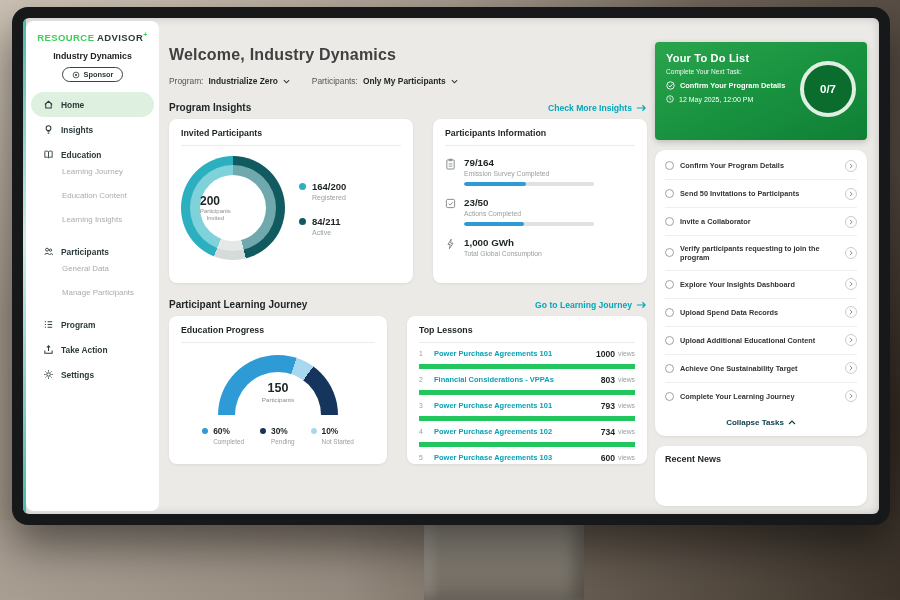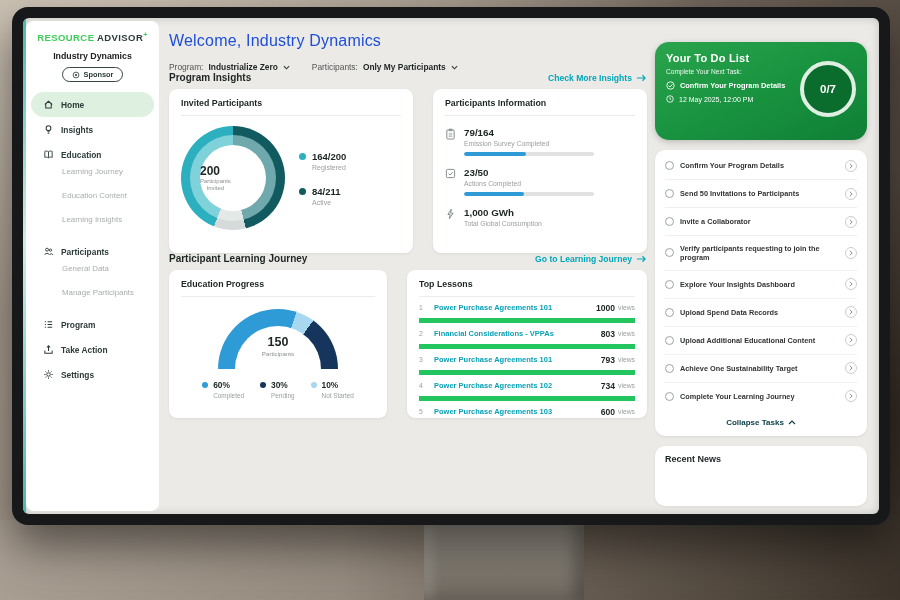--- a/index.html
+++ b/index.html
@@ -34,25 +34,25 @@
   .nav{margin-top:10px}
   .nav-item{display:flex;align-items:center;gap:7px;height:25px;padding-left:12px;margin:0 5px;
     font-size:8.4px;font-weight:bold;color:#2d3a3a;border-radius:13px;cursor:pointer}
   .nav-item.active{background:#def0e0}
   .nav-item svg{flex:none;color:#2d3a3a}
   .nav-sub{display:flex;align-items:flex-start;height:24px;padding-left:31px;margin:0 5px;
     font-size:7.9px;color:#a7adab;cursor:pointer}
 
   
   .main{position:absolute;left:146px;top:0;width:478px;height:100%}
-  .page-title{margin-top:14px;font-size:16px;font-weight:normal;color:#1d4ed8;letter-spacing:.2px}
+  .page-title{margin-top:28px;font-size:16px;font-weight:bold;color:#404040;letter-spacing:.2px}
   .filters{display:flex;gap:22px;margin-top:12px;align-items:center}
   .filter{display:flex;align-items:center;gap:5px;font-size:8.4px;color:#555;cursor:pointer}
   .filter b{color:#1d2424;font-size:8.4px}
-  .sec-row{display:flex;justify-content:space-between;align-items:center;}
+  .sec-row{display:flex;justify-content:space-between;align-items:center;margin-top:16px}
   .sec-title{font-size:10px;font-weight:bold;color:#1d2424}
   .sec-link{display:flex;align-items:center;gap:4px;font-size:8.6px;font-weight:bold;color:#00a7ba;cursor:pointer}
   .cards{display:flex;gap:20px;margin-top:6px}
   .card{background:#fff;border-radius:8px;box-shadow:0 1px 3px rgba(0,0,0,.07);padding:9px 12px}
   .card-title{font-size:8.8px;font-weight:bold;color:#1d2424;padding-bottom:7px;border-bottom:1px solid #ececec}
 
   
   .card-invited{width:244px;height:164px}
   .invited-body{display:flex;align-items:center;gap:14px;margin-top:10px}
   .donut{position:relative;width:104px;height:104px;border-radius:50%;
@@ -96,21 +96,21 @@
   .card-lessons{flex:1;height:148px}
   .lesson{display:flex;align-items:center;padding:5.5px 0;border-bottom:5px solid #22c55e}
   .lesson:last-child{border-bottom:none}
   .lesson .rank{width:15px;font-size:6.8px;color:#9aa09e}
   .lesson .name{flex:1;font-size:7.5px;font-weight:bold;color:#0aa0b5;cursor:pointer}
   .lesson .views{font-size:8.6px;font-weight:bold;color:#1d2424}
   .lesson .unit{font-size:6.8px;color:#9aa09e;margin-left:3px}
 
   
   .right{position:absolute;left:632px;top:24px;bottom:8px;width:212px;display:flex;flex-direction:column;gap:10px}
-  .todo-green{position:relative;flex:none;height:98px;border-radius:14px;color:#fff;padding:10px 11px;
+  .todo-green{position:relative;flex:none;height:98px;border-radius:4px;color:#fff;padding:10px 11px;
     background:linear-gradient(155deg,#2aa44c 0%,#18913f 55%,#0f7f35 100%);box-shadow:0 2px 6px rgba(0,0,0,.2)}
   .todo-green .t{font-size:11px;font-weight:bold;letter-spacing:.2px}
   .todo-green .s{font-size:6.6px;opacity:.92;margin-top:4px}
   .todo-green .row{display:flex;align-items:center;gap:5px;margin-top:6px;font-size:7.4px;font-weight:bold}
   .todo-green .row.date{font-weight:normal;font-size:7px;margin-top:5px}
   .ring{position:absolute;right:11px;top:19px;width:56px;height:56px;border-radius:50%;
     border:4px solid #dff0e3;background:#0a6d2d;display:flex;align-items:center;justify-content:center;
     font-size:11.5px;font-weight:bold;color:#fff}
   .todo-list{flex:none;background:#fff;border-radius:10px;padding:2px 10px 4px;box-shadow:0 1px 3px rgba(0,0,0,.07)}
   .task{display:flex;align-items:center;gap:6px;padding:7.5px 0;border-bottom:1px solid #efefee;cursor:pointer}

